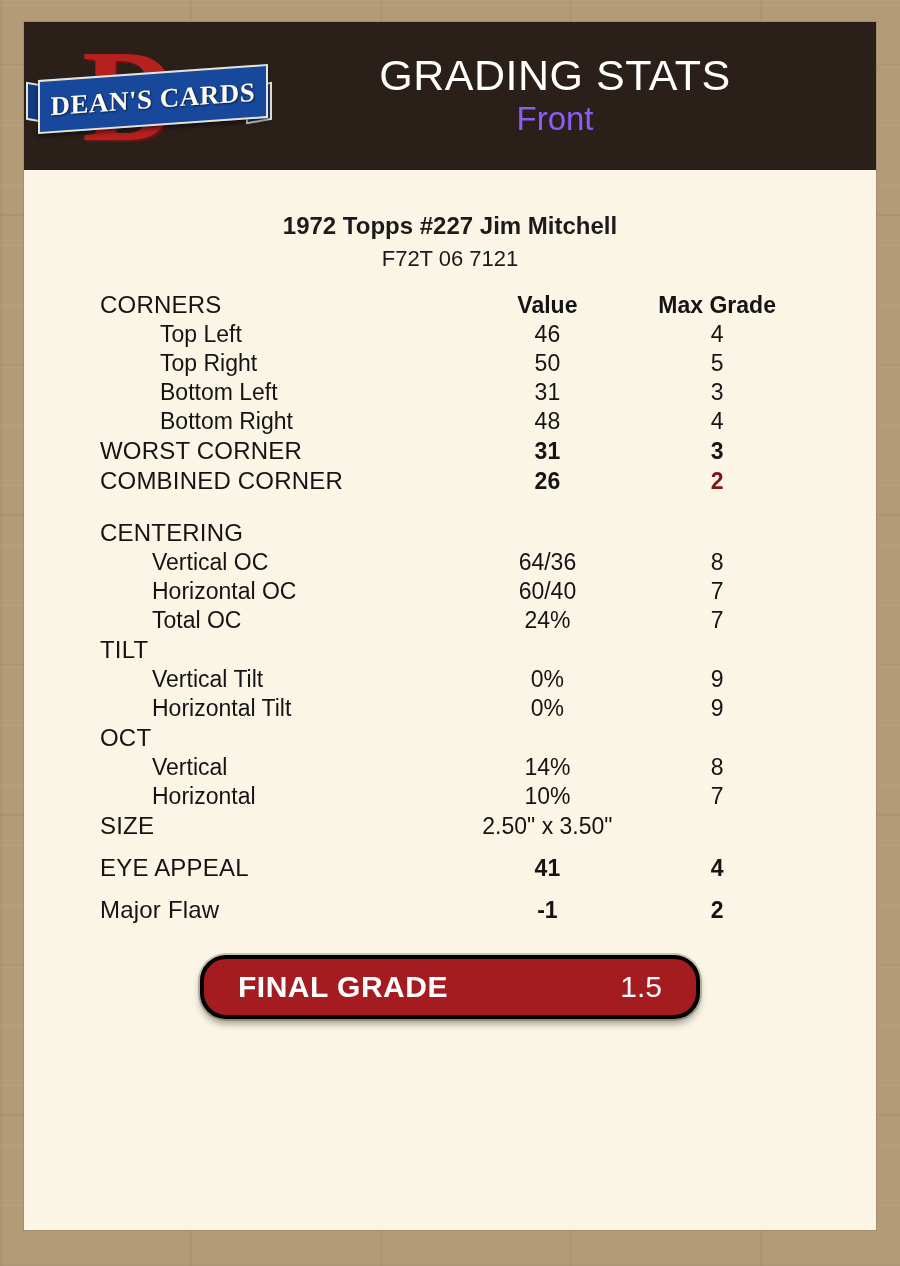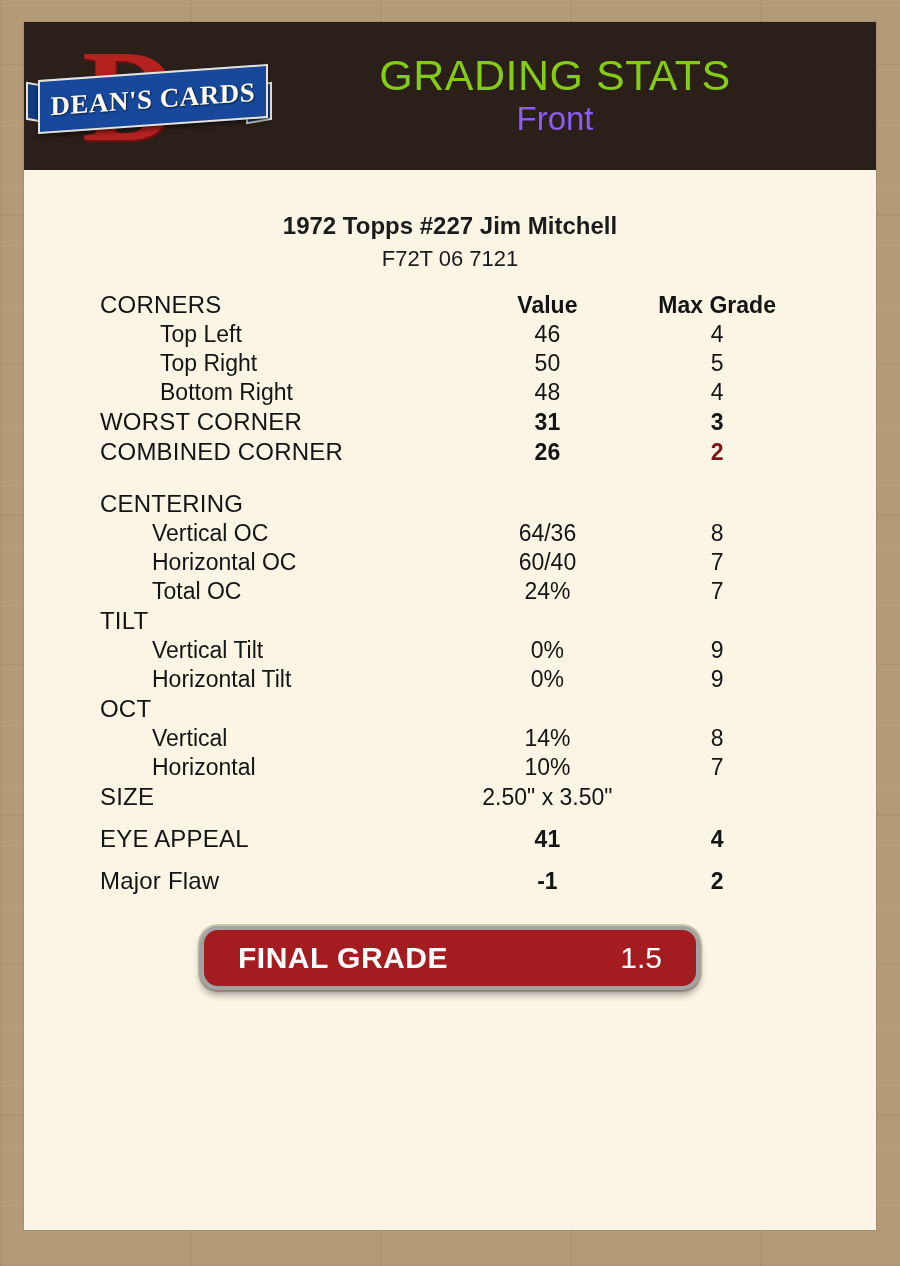--- a/index.html
+++ b/index.html
@@ -94,21 +94,21 @@
   }
   .ribbon-tail-l { left: 2px; transform: skewY(10deg); }
   .ribbon-tail-r { right: 2px; transform: skewY(-10deg); }
 
   .header-titles {
     flex: 1 1 auto;
     text-align: center;
     padding-right: 40px;
   }
   .header-title {
-    color: #84cc16;
+    color: #ffffff;
     font-size: 43px;
     letter-spacing: 0.5px;
     line-height: 1.05;
   }
   .header-sub {
     color: #8b5cf6;
     font-size: 33px;
     line-height: 1.25;
     font-weight: normal;
   }
@@ -155,22 +155,22 @@
 
   .size-val { text-align: center; font-size: 23px; }
 
   .final-wrap {
     margin: 30px auto 0 auto;
     width: 500px;
     position: relative;
   }
   .final-grade {
     background: #a51c20;
-    border: 4px solid #a3a3a3;
-    border-radius: 18px;
+    border: 4px solid #000000;
+    border-radius: 26px;
     box-shadow: 0 5px 7px rgba(0,0,0,0.35), 0 0 0 2px #cfc6ae;
     height: 56px;
     display: flex;
     align-items: center;
     justify-content: space-between;
     padding: 0 34px;
   }
   .final-label {
     color: #ffffff;
     font-size: 30px;
@@ -222,20 +222,25 @@
           <td class="lbl">Top Left</td>
           <td class="val">46</td>
           <td class="max">4</td>
         </tr>
         <tr class="indent">
           <td class="lbl">Top Right</td>
           <td class="val">50</td>
           <td class="max">5</td>
         </tr>
         <tr class="indent">
+          <td class="lbl">Bottom Left</td>
+          <td class="val">31</td>
+          <td class="max">3</td>
+        </tr>
+        <tr class="indent">
           <td class="lbl">Bottom Right</td>
           <td class="val">48</td>
           <td class="max">4</td>
         </tr>
 
         <tr class="sec-head">
           <td class="lbl">WORST CORNER</td>
           <td class="val">31</td>
           <td class="max">3</td>
         </tr>

